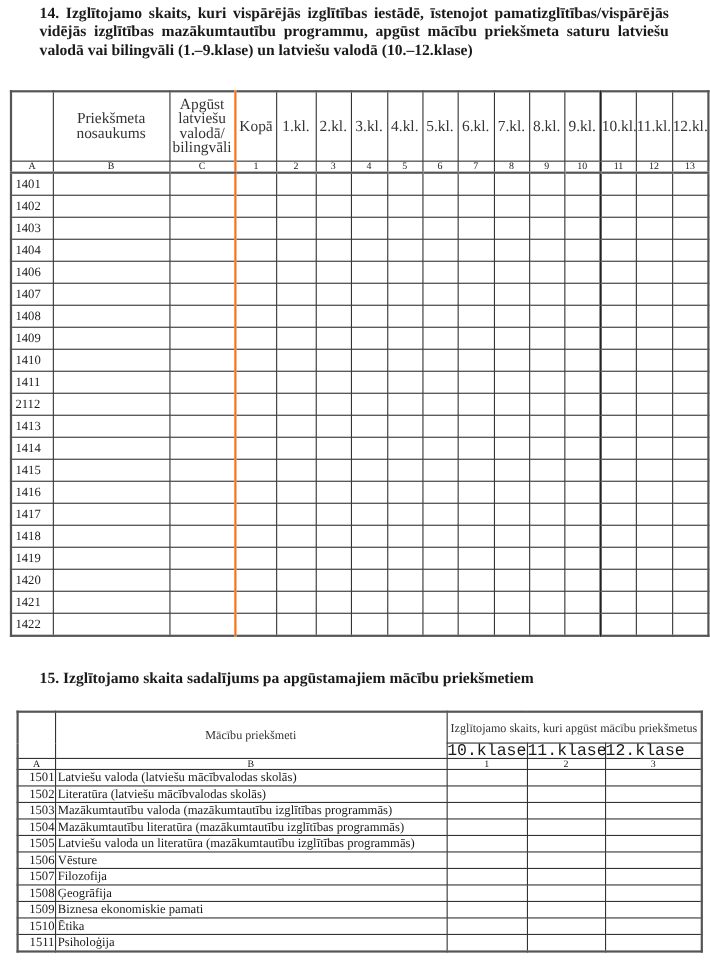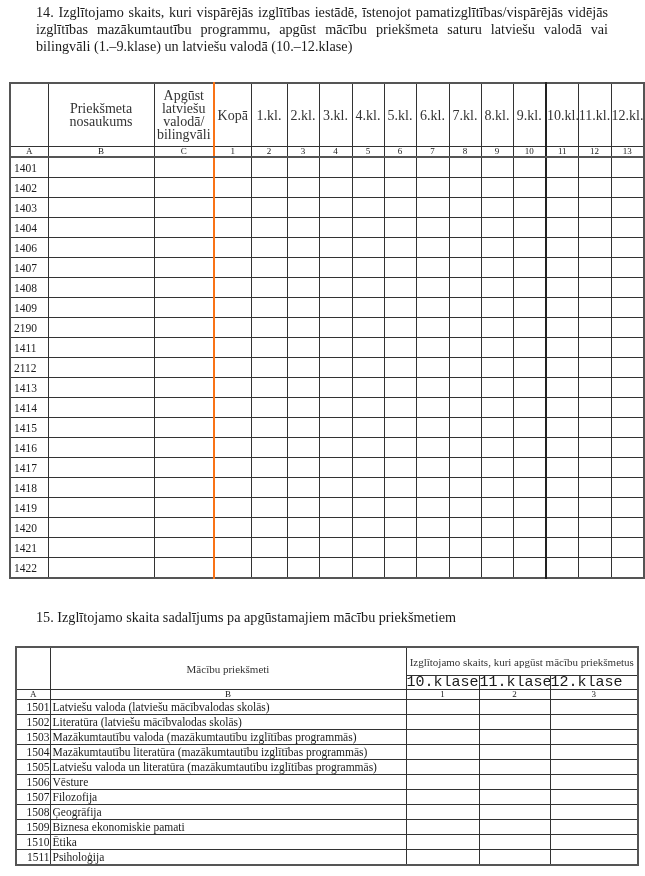--- a/index.html
+++ b/index.html
@@ -1,18 +1,18 @@
 <!DOCTYPE html>
 <html><head>
 <meta charset="utf-8">
 <style>
   html, body { margin: 0; padding: 0; background: #ffffff; }
   body { width: 645px; height: 876px; position: relative; overflow: hidden;
          font-family: "Liberation Serif", "DejaVu Serif", serif; color: #1a1a1a; }
-  .heading { position: absolute; font-weight: normal; font-size: 14.2px; line-height: 17px; }
+  .heading { position: absolute; font-weight: bold; font-size: 14.2px; line-height: 17px; }
   #h14 { left: 36px; top: 4px; width: 572px; text-align: justify; text-align-last: left; }
   #h15 { left: 36px; top: 609px; width: 600px; }
 
   table { position: absolute; border-collapse: collapse; table-layout: fixed; }
   td, th { border: 1px solid #333; padding: 0; font-weight: normal; overflow: hidden; }
 
   #t14 { left: 9px; top: 82px; width: 634px; border: 2px solid #555; }
   #t14 .hdr td { height: 62px; text-align: center; vertical-align: middle; font-size: 14px; line-height: 13px; color: #333; }
   #t14 .letters td { height: 9px; font-size: 9px; line-height: 9px; text-align: center; border-bottom: 2px solid #555; }
   #t14 .row td { height: 19px; font-size: 11.5px; }
@@ -228,21 +228,21 @@
         <td></td>
         <td></td>
         <td></td>
         <td></td>
         <td></td>
         <td class="thick-l"></td>
         <td></td>
         <td></td>
       </tr>
       <tr class="row">
-        <td class="code">2190</td>
+        <td class="code">1410</td>
         <td></td>
         <td></td>
         <td class="gray-l"></td>
         <td></td>
         <td></td>
         <td></td>
         <td></td>
         <td></td>
         <td></td>
         <td></td>

